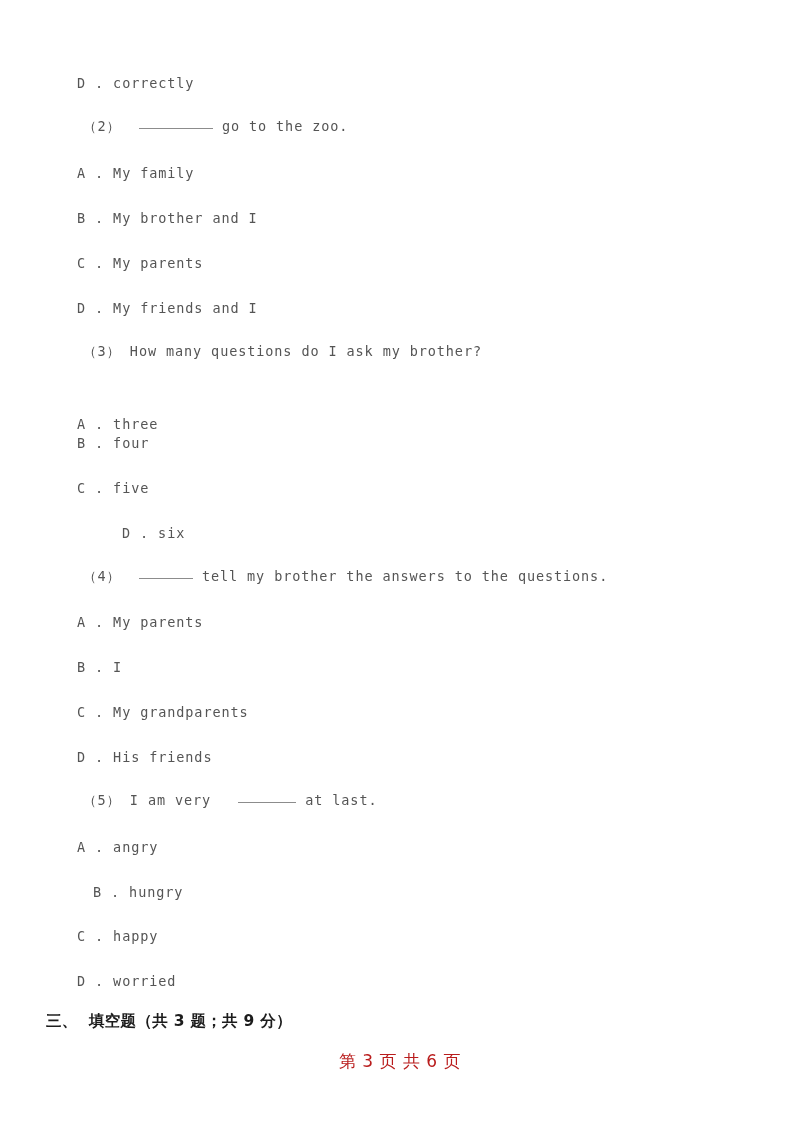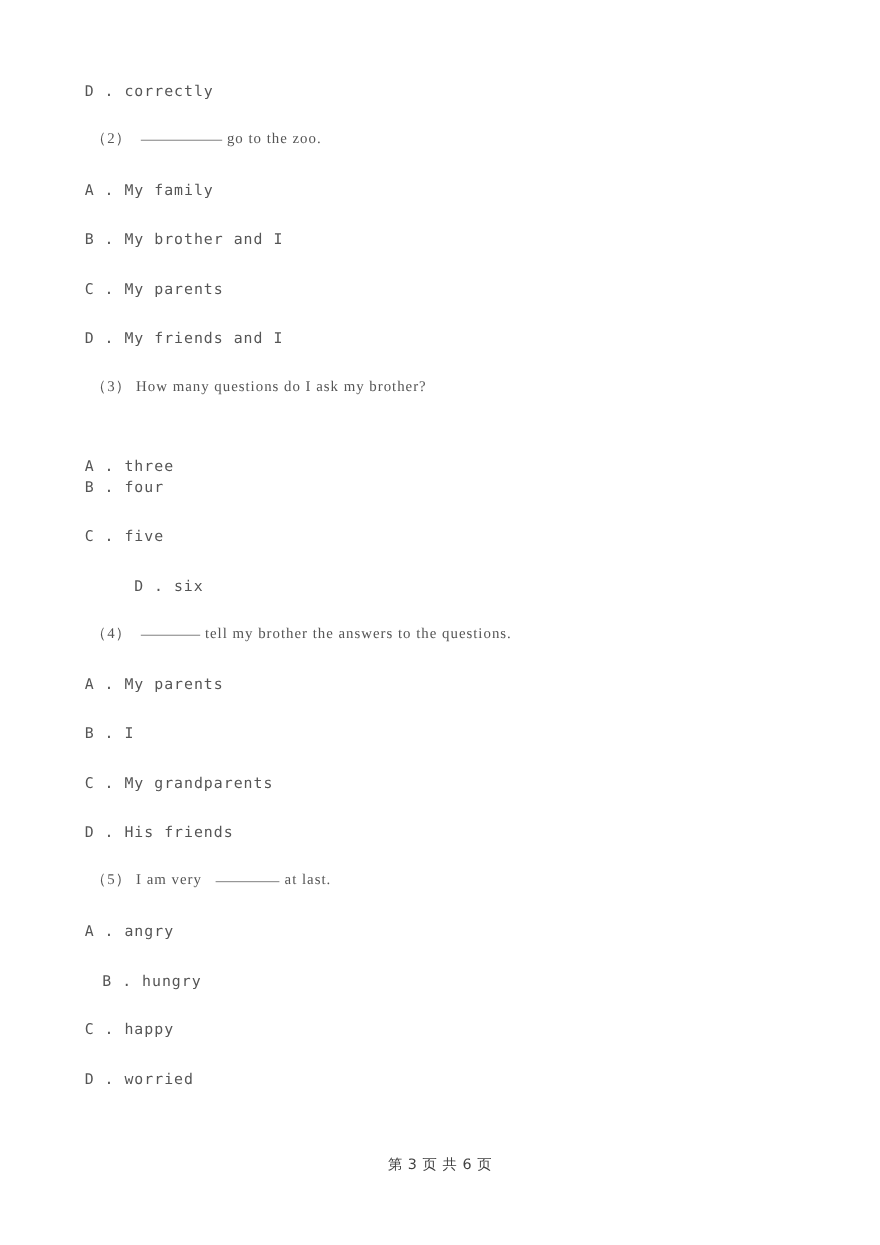--- a/index.html
+++ b/index.html
@@ -43,21 +43,20 @@
   }
 
   
   .opt {
     left: 77px;
   }
 
   
   .stem {
     left: 83px;
-    font-family: Liberation Serif, serif;
   }
 
   .blank-rule {
     display: inline-block;
     border-bottom: 1px solid #8c8c8c;
     vertical-align: 2px;
     height: 9px;
   }
   .blank-long  { width: 74px; }
   .blank-mid   { width: 54px; }
@@ -77,22 +76,22 @@
   }
 
   
   .footer {
     position: absolute;
     left: 0;
     top: 1034px;
     width: 800px;
     text-align: center;
     font-family: "DejaVu Sans", "Liberation Sans", sans-serif;
-    font-size: 13px;
-    color: #404040;
+    font-size: 17px;
+    color: #b91c1c;
     white-space: pre;
     letter-spacing: 0.5px;
   }
 </style>
 </head>
 <body>
 
 <div class="page">
 
   <div class="exam-body">
@@ -112,16 +111,17 @@
       <div class="line opt" style="top: 642px;"><span>B . I</span></div>
       <div class="line opt" style="top: 687px;"><span>C . My grandparents</span></div>
       <div class="line opt" style="top: 732px;"><span>D . His friends</span></div>
       <div class="line stem" style="top: 775px;"><span>（5）</span><span> I am very </span>  <span class="blank-rule blank-short"></span><span> at last.</span></div>
       <div class="line opt" style="top: 822px;"><span>A . angry</span></div>
       <div class="line opt" style="top: 867px; margin-left: 16px;"><span>B . hungry</span></div>
       <div class="line opt" style="top: 911px;"><span>C . happy</span></div>
       <div class="line opt" style="top: 956px;"><span>D . worried</span></div>
     </div>
 
+  <div class="section-heading">三、  填空题（共 3 题；共 9 分）</div>
 
   <div class="footer">第 3 页 共 6 页</div>
 
 </div>
 
 </body></html>

